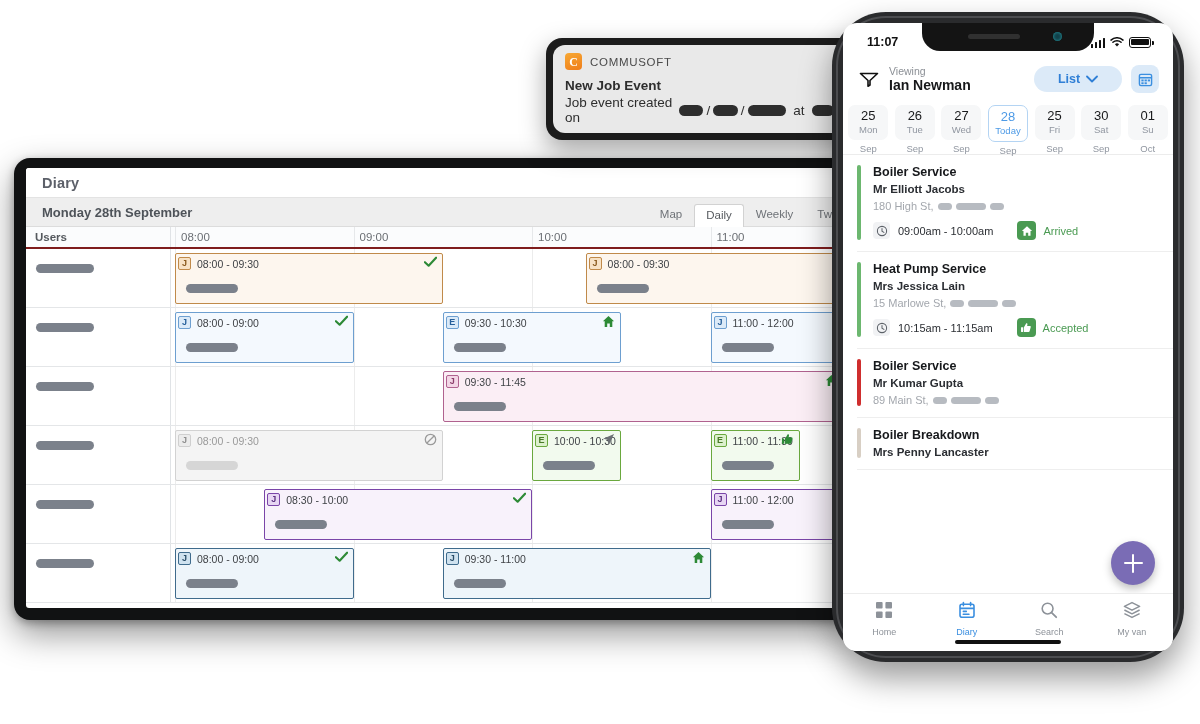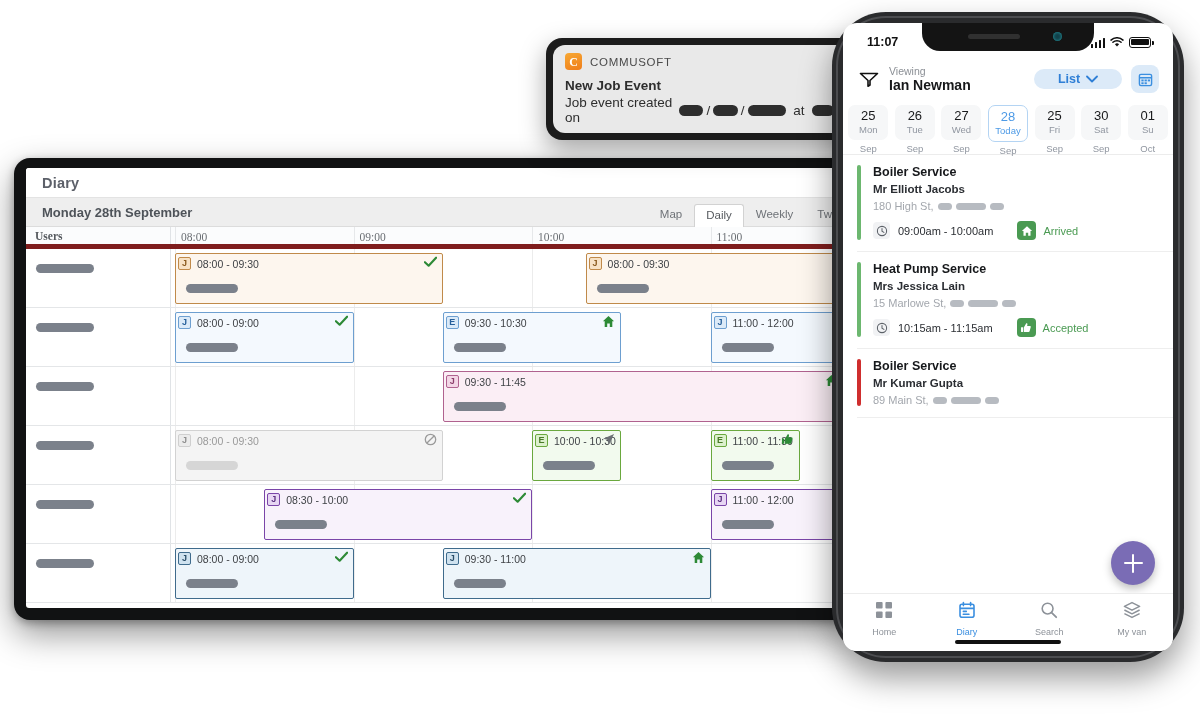--- a/index.html
+++ b/index.html
@@ -57,23 +57,22 @@
     background: #ffffff; color: #55595e;
     border-color: #d2d2d2;
     border-radius: 3px 3px 0 0;
     position: relative; top: 1px;
   }
 
   
   .grid-head {
     height: 22px; display: flex;
     background: #fbfcfd;
-    border-bottom: 5px solid #7f1d1d;
+    border-bottom: 2px solid #7f1d1d;
     position: relative;
-    font-family: Liberation Serif, serif;
   }
   .users-col-head {
     width: 145px; flex: 0 0 145px;
     font-size: 11.5px; color: #55595e; font-weight: 600;
     padding-left: 9px; display: flex; align-items: center;
     border-right: 1px solid #e0e3e6;
   }
   .time-head { position: relative; flex: 1 1 auto; }
   .time-label {
     position: absolute; top: 4px;
@@ -221,21 +220,21 @@
   }
   .battery i { display: block; height: 100%; width: 100%; background: #111; border-radius: 1px; }
 
   .phone-head {
     height: 48px; display: flex; align-items: center; padding: 0 14px 0 16px;
   }
   .viewing-block { margin-left: 10px; }
   .viewing-lbl { font-size: 10.5px; color: #8b8f95; line-height: 1.15; }
   .viewing-name { font-size: 14px; font-weight: 700; color: #17181a; line-height: 1.2; }
   .view-select {
-    margin-left: auto; width: 88px; height: 20px;
+    margin-left: auto; width: 88px; height: 26px;
     background: #dceaf8; border-radius: 13px;
     display: flex; align-items: center; justify-content: center; gap: 6px;
   }
   .view-select-label { font-size: 12.5px; color: #2f7fd6; font-weight: 600; }
   .cal-btn {
     width: 28px; height: 28px; margin-left: 9px;
     background: #dceaf8; border-radius: 8px;
     display: flex; align-items: center; justify-content: center;
   }
 
@@ -732,20 +731,27 @@
               <div class="job-title">Boiler Service</div>
               <div class="job-cust">Mr Kumar Gupta</div>
               <div class="job-addr">
                 <span>89 Main St,</span>
                 <span class="addr-blk" style="width: 14px;"></span>
                 <span class="addr-blk" style="width: 30px;"></span>
                 <span class="addr-blk" style="width: 14px;"></span>
               </div>
             </div>
           </div>
+          <div class="jobcard">
+            <div class="jobbar" style="background: rgb(216, 207, 196);"></div>
+            <div class="jobbody">
+              <div class="job-title">Boiler Breakdown</div>
+              <div class="job-cust">Mrs Penny Lancaster</div>
+            </div>
+          </div>
         </div>
 
       <div class="fab"></div>
 
       <div class="tabbar" id="tabbar">
         <div class="tabitem">
             <span><svg width="18" height="18" viewBox="0 0 18 18">
                 <rect x="1" y="1" width="6.6" height="6.6" rx="1" fill="#8d9299"></rect>
                 <rect x="10.4" y="1" width="6.6" height="6.6" rx="1" fill="#8d9299"></rect>
                 <rect x="1" y="10.4" width="6.6" height="6.6" rx="1" fill="#8d9299"></rect>

